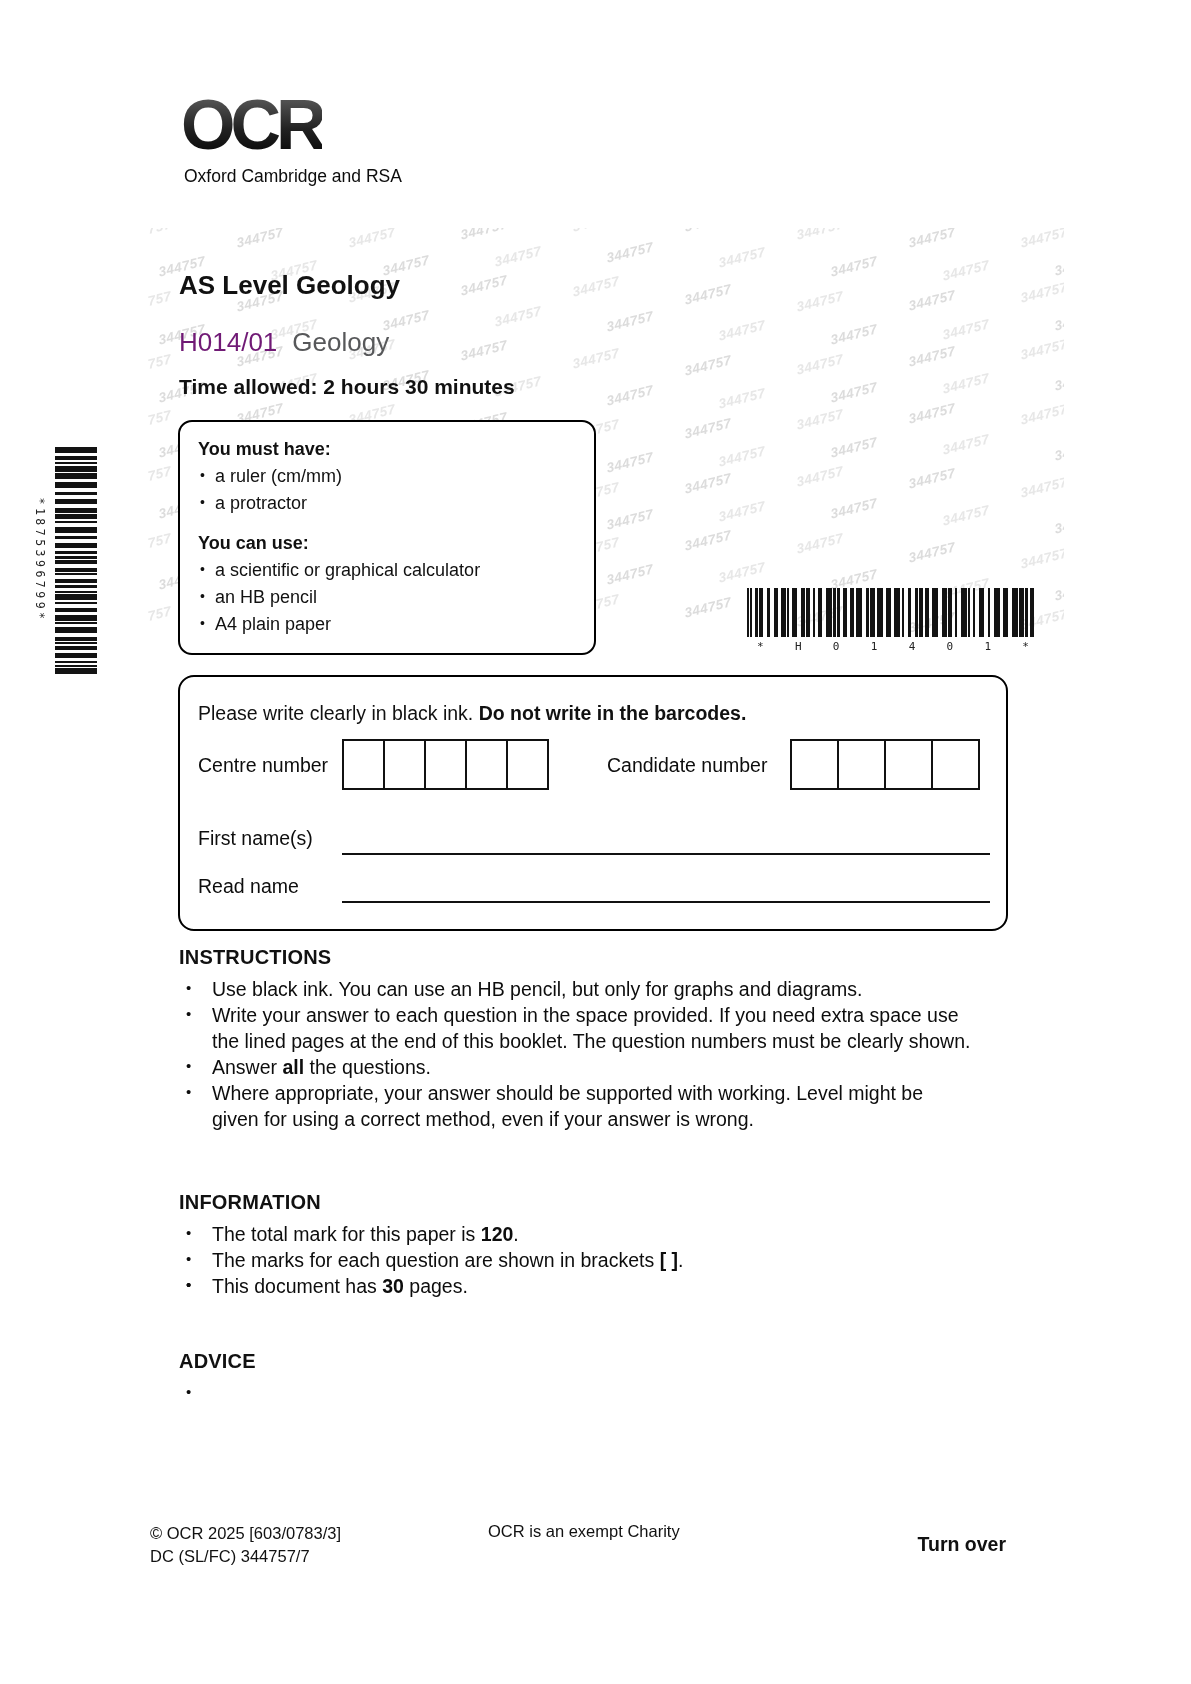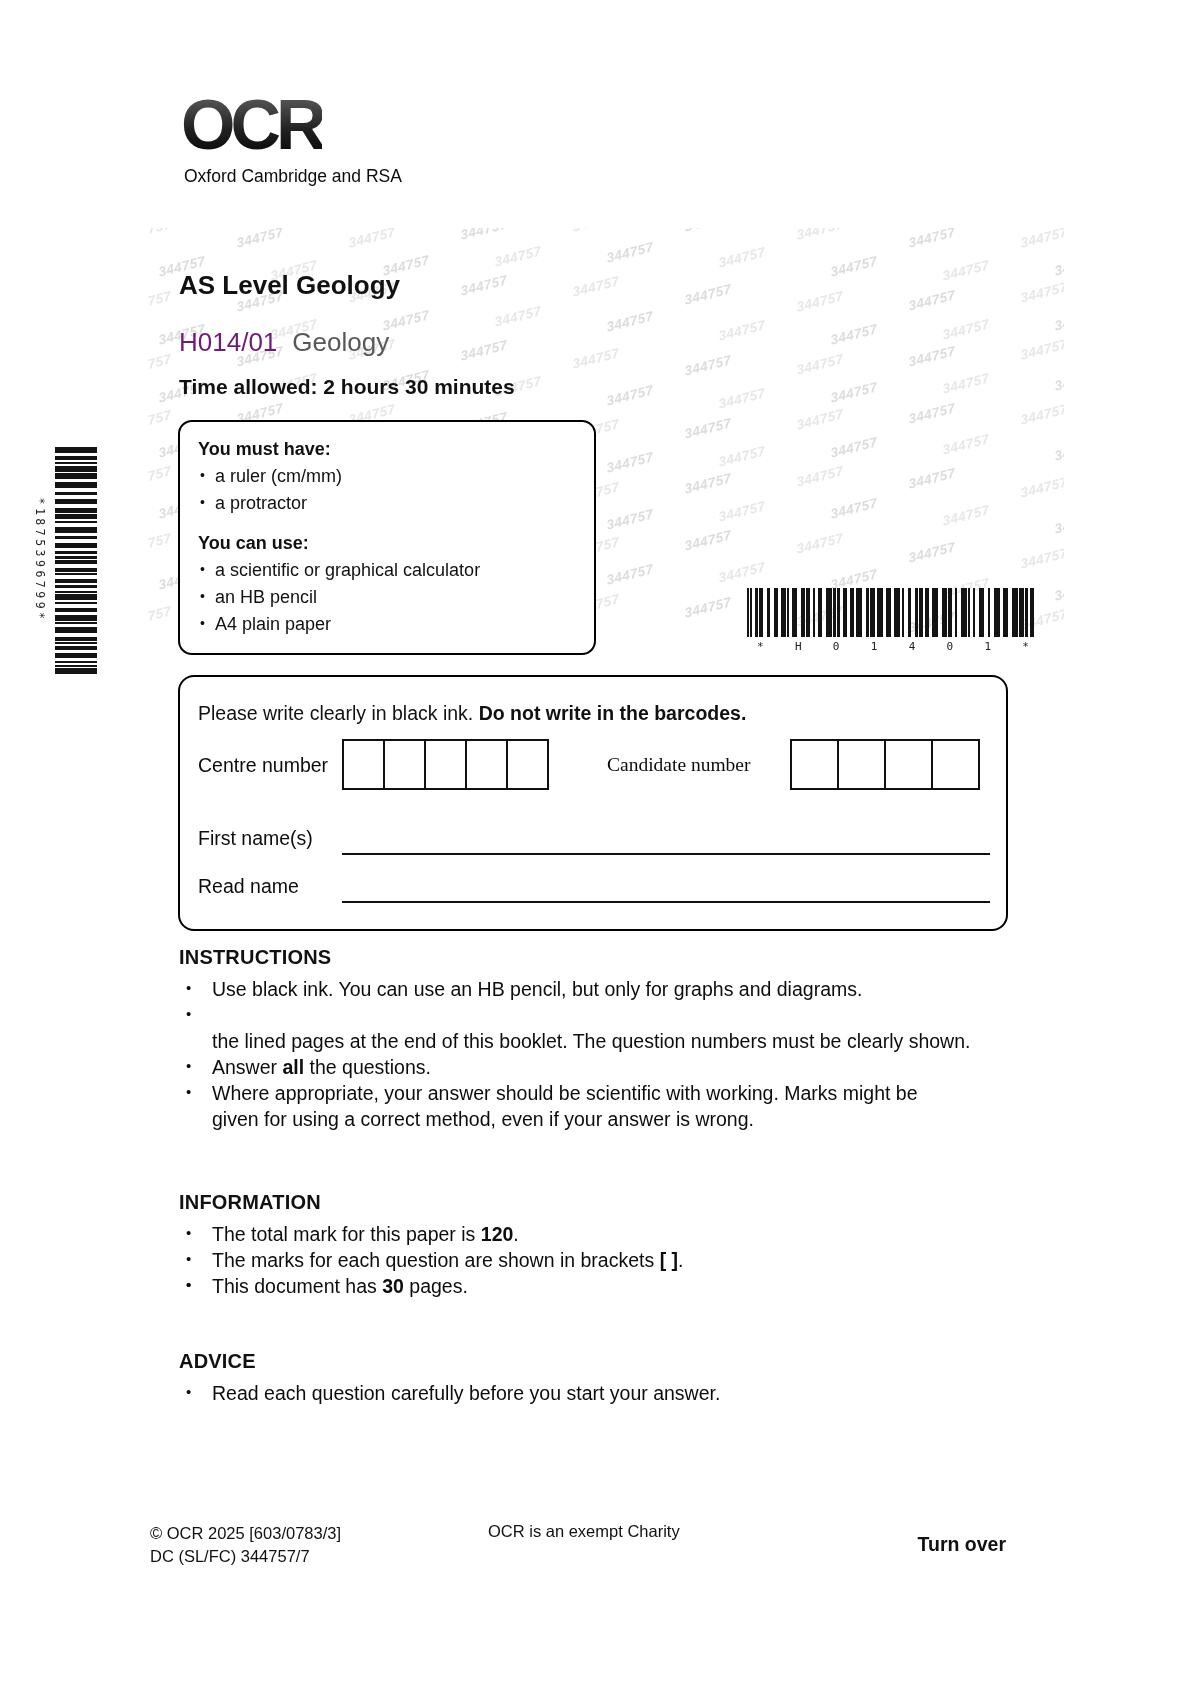--- a/index.html
+++ b/index.html
@@ -55,21 +55,21 @@
     padding:0 10px; font-family:"DejaVu Sans Mono", monospace; font-size:11px; color:#222; }
 
   
   #candidate-box { left:178px; top:675px; width:830px; height:256px; background:#fff;
     border:2px solid #000; border-radius:16px; }
   #candidate-box .abs { position:absolute; }
   #black-ink-note { left:18px; top:25px; font-size:19.5px; }
   #black-ink-note .b { font-weight:bold;margin-top:32px; }
   .field-label { font-size:19.5px; color:#0d0d0d; }
   #centre-label { left:18px; top:77px; }
-  #candidate-label { left:427px; top:77px;font-family:Liberation Serif, serif; }
+  #candidate-label { left:427px; top:77px; }
   .cells { display:flex; }
   #centre-cells { left:162px; top:62px; }
   #candidate-cells { left:610px; top:62px; }
   .cell { width:43px; height:51px; border:2px solid #111; background:#fff; }
   .cell + .cell { margin-left:-2px; }
   #candidate-cells .cell { width:49px; }
   #first-name-label { left:18px; top:150px; }
   #last-name-label { left:18px; top:198px; }
   .write-line { left:162px; width:648px; height:26px; border-bottom:2px solid #111; }
   #first-name-line { top:152px; }
@@ -360,34 +360,34 @@
     <div class="abs write-line" id="first-name-line"></div>
 
     <div class="abs field-label" id="last-name-label">Read name</div>
     <div class="abs write-line" id="last-name-line"></div>
   </div>
 
   <div class="z" id="sections">
       <div class="section">
         <div class="sec-head">INSTRUCTIONS</div>
         <div class="sec-item"><span class="blt">•</span><span>Use black ink. You can use an HB pencil, but only for graphs and diagrams.</span></div>
-        <div class="sec-item"><span class="blt">•</span><br><span>the lined pages at the end of this booklet. The question numbers must be clearly shown.</span></div>
+        <div class="sec-item"><span class="blt">•</span><span>Write your answer to each question in the space provided. If you need extra space use</span><br><span>the lined pages at the end of this booklet. The question numbers must be clearly shown.</span></div>
         <div class="sec-item"><span class="blt">•</span><span>Answer </span><span class="b">all</span><span> the questions.</span></div>
-        <div class="sec-item"><span class="blt">•</span><span>Where appropriate, your answer should be scientific with working. Marks might be</span><br><span>given for using a correct method, even if your answer is wrong.</span></div>
+        <div class="sec-item"><span class="blt">•</span><span>Where appropriate, your answer should be supported with working. Level might be</span><br><span>given for using a correct method, even if your answer is wrong.</span></div>
       </div>
       <div class="section">
         <div class="sec-head">INFORMATION</div>
         <div class="sec-item"><span class="blt">•</span><span>The total mark for this paper is </span><span class="b">120</span><span>.</span></div>
         <div class="sec-item"><span class="blt">•</span><span>The marks for each question are shown in brackets </span><span class="b">[ ]</span><span>.</span></div>
         <div class="sec-item"><span class="blt">•</span></div>
         <div class="sec-item"><span class="blt">•</span><span>This document has </span><span class="b">30</span><span> pages.</span></div>
       </div>
       <div class="section">
         <div class="sec-head">ADVICE</div>
-        <div class="sec-item"><span class="blt">•</span><span>Read each question carefully before you start your answer.</span></div>
+        <div class="sec-item"><span class="blt">•</span></div>
       </div>
     </div>
 
   <div class="z" id="footer-left">
     <div>© OCR 2025  [603/0783/3]</div>
     <div>DC (SL/FC) 344757/7</div>
   </div>
   <div class="z" id="footer-center">OCR is an exempt Charity</div>
   <div class="z" id="footer-right">Turn over</div>
 

